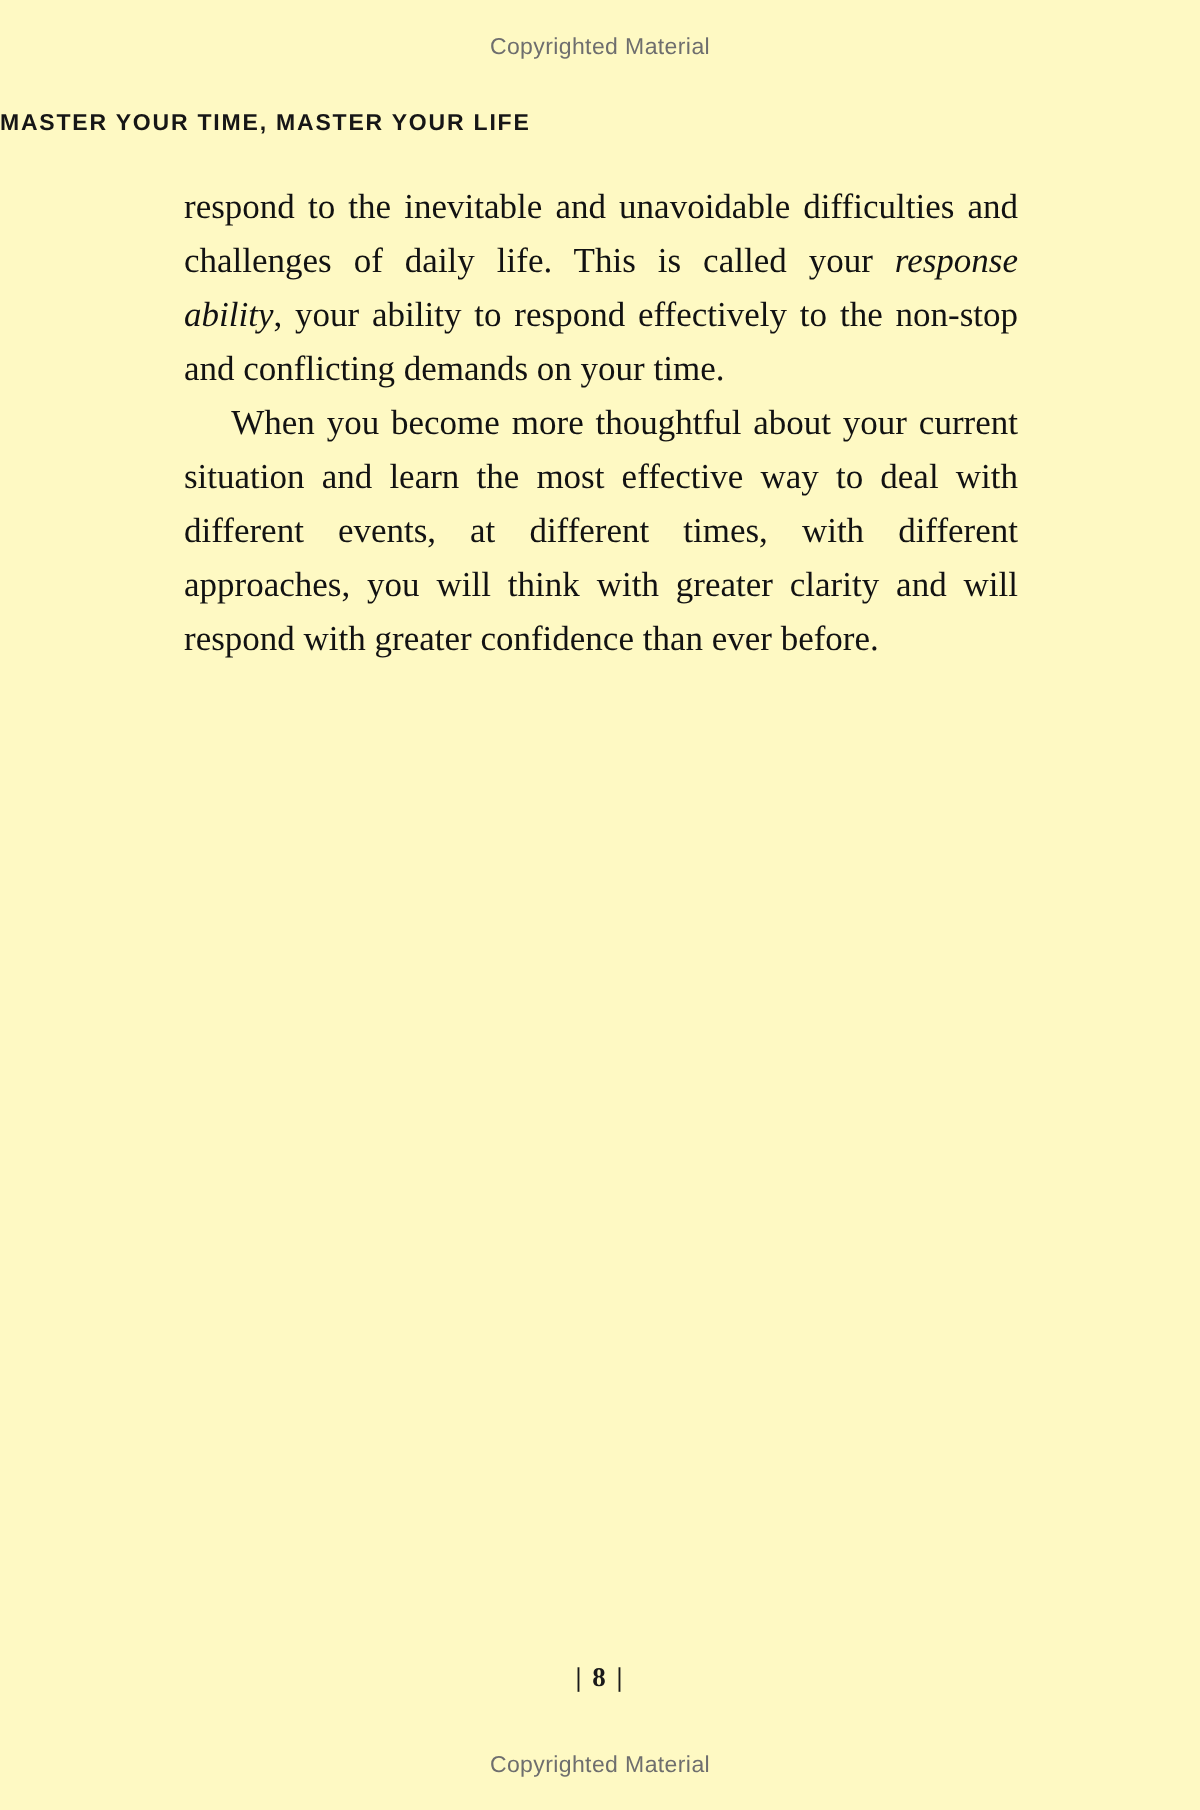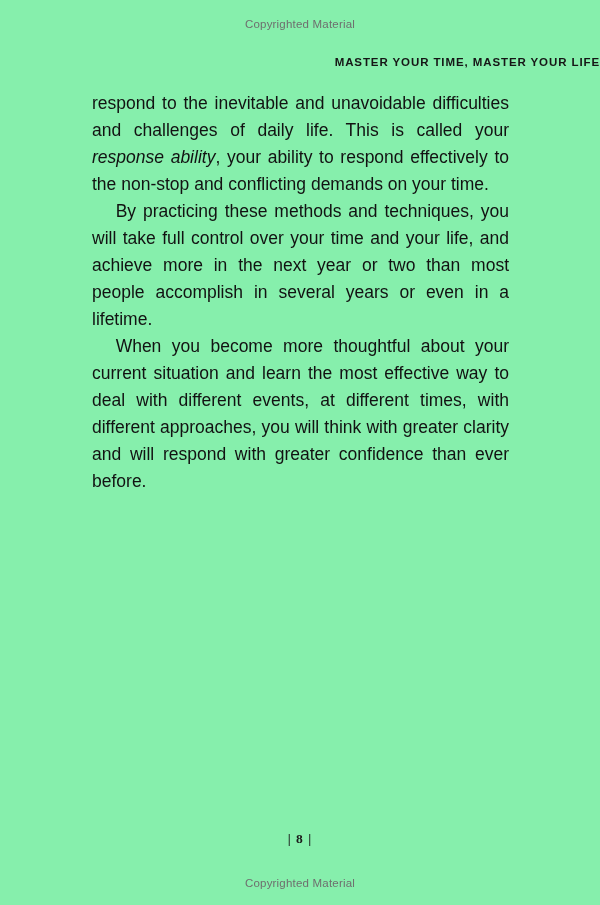--- a/index.html
+++ b/index.html
@@ -6,53 +6,53 @@
   html, body {
     margin: 0;
     padding: 0;
     background: #ffffff;
   }
   .page {
     position: relative;
     width: 600px;
     height: 905px;
     margin: 0 auto;
-    background: #86efac;
+    background: #fef9c3;
     overflow: hidden;
   }
   .copyright {
     position: absolute;
     left: 0;
     width: 100%;
     text-align: center;
     font-family: "Liberation Sans", sans-serif;
     font-size: 11.5px;
     color: #6e6e6e;
     letter-spacing: 0.2px;
   }
   .copyright-top { top: 18px; }
   .copyright-bottom { bottom: 16px; }
   .running-header {
     position: absolute;
     top: 56px;
     left: 0;
     width: 100%;
-    text-align: right;
+    text-align: left;
     font-family: "Liberation Sans", sans-serif;
     font-weight: bold;
     font-size: 11.5px;
     letter-spacing: 0.9px;
     color: #161616;
   }
   .body-text {
     position: absolute;
     top: 90px;
     left: 92px;
     width: 417px;
-    font-family: Liberation Sans, sans-serif;
+    font-family: Liberation Serif, serif;
     font-size: 17.5px;
     line-height: 27px;
     color: #121212;
     text-align: justify;
   }
   .body-text p {
     margin: 0;
     padding: 0;
   }
   .body-text p.indent {
@@ -75,21 +75,20 @@
 <body>
 
 <div class="page">
 
   <div class="copyright copyright-top">Copyrighted Material</div>
 
   <div class="running-header">MASTER YOUR TIME, MASTER YOUR LIFE</div>
 
   <div class="body-text">
       <p class=""><span>respond to the inevitable and unavoidable difficulties and challenges of daily life. This is called your </span><span style="font-style: italic;">response ability</span><span>, your ability to respond effectively to the non-stop and conflicting demands on your time.</span></p>
-      <p class="indent"><span>By practicing these methods and techniques, you will take full control over your time and your life, and achieve more in the next year or two than most people accomplish in several years or even in a lifetime.</span></p>
       <p class="indent"><span>When you become more thoughtful about your current situation and learn the most effective way to deal with different events, at different times, with different approaches, you will think with greater clarity and will respond with greater confidence than ever before.</span></p>
     </div>
 
   <div class="page-number">| 8 |</div>
 
   <div class="copyright copyright-bottom">Copyrighted Material</div>
 
 </div>
 
 </body></html>

